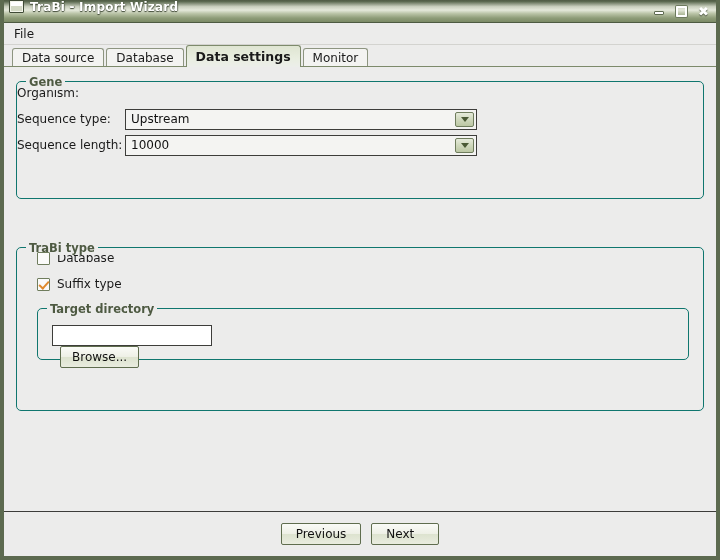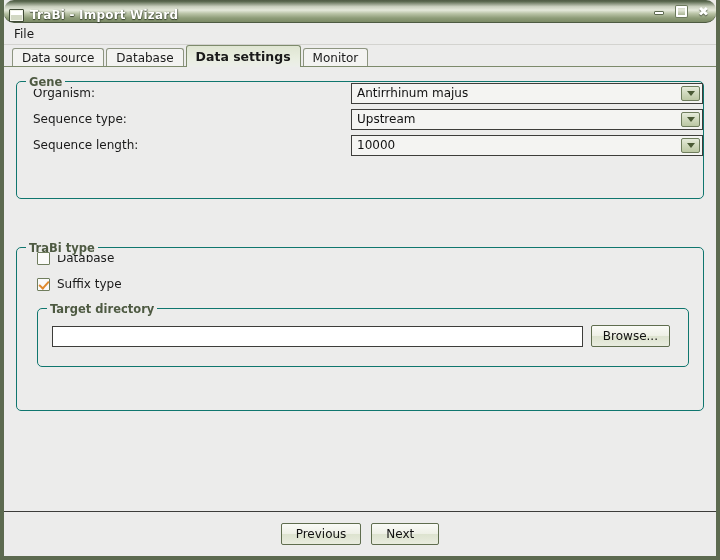--- a/index.html
+++ b/index.html
@@ -31,25 +31,24 @@
 
   
   .titlebar {
     height: 22px;
     flex: 0 0 22px;
     background: linear-gradient(to bottom,
         #4e5a43 0%, #5b6950 7%,
         #c9cfbe 30%, #e4e8da 46%,
         #b9c3a6 62%, #8e9c78 82%, #7b8a66 100%);
     display: flex;
-    align-items: flex-end;
+    align-items: flex-start;
     padding: 0 4px 0 5px;
     position: relative;
     border-bottom: 1px solid #4d5a41;
-    border-radius: 10px;
   }
   .win-icon {
     width: 13px; height: 11px;
     border: 1px solid #3f4a36;
     background: linear-gradient(to bottom, #ffffff 0 45%, #d2d8c4 45% 100%);
     border-radius: 1px;
     margin-right: 6px;
     box-shadow: inset 0 0 0 1px #f2f4ea;
   }
   .win-title {
@@ -194,22 +193,20 @@
   }
   #trabi-group {
     height: 164px;
   }
 
   
   .row {
     display: flex;
     align-items: center;
     height: 22px;
-    margin-left: 16px;
-    justify-content: space-between;
   }
   #gene-group .row:nth-of-type(1) { margin-top: 19px; }
   #gene-group .row { margin-bottom: 4px; }
 
   .field-label {
     width: 108px;
     font-size: 12px;
     color: #1a1a1a;
     white-space: nowrap;
   }
@@ -282,27 +279,28 @@
   }
   .check-label {
     font-size: 12px;
     color: #1a1a1a;
     white-space: nowrap;
   }
 
   
   #target-group {
     margin: 14px 14px 0 20px;
-    height: 59px;
+    height: 52px;
     position: relative;
   }
   .dir-row {
     display: flex;
-    align-items: center;
-    margin: 16px 18px 0 14px;
+    align-items: flex-start;
+    margin: 16px 10px 0 14px;
+    flex-direction: column;
   }
   .text-input {
     flex: 1 1 auto;
     height: 21px;
     box-sizing: border-box;
     border: 1px solid #3d3d3a;
     background: #ffffff;
     font-size: 12px;
     color: #111111;
     padding: 0 4px;
@@ -365,26 +363,20 @@
     <div class="tab">Monitor</div>
   </div>
 
   <div class="content">
 
     <div class="group" id="gene-group">
       <div class="group-title">Gene</div>
 
       <div class="row">
         <div class="field-label">Organism:</div>
-        <div class="combo">
-          <div class="combo-value">Antirrhinum majus</div>
-          <div class="combo-arrow">
-              <span class="chev"></span>
-            </div>
-        </div>
       </div>
 
       <div class="row">
         <div class="field-label">Sequence type:</div>
         <div class="combo">
           <div class="combo-value">Upstream</div>
           <div class="combo-arrow">
               <span class="chev"></span>
             </div>
         </div>

